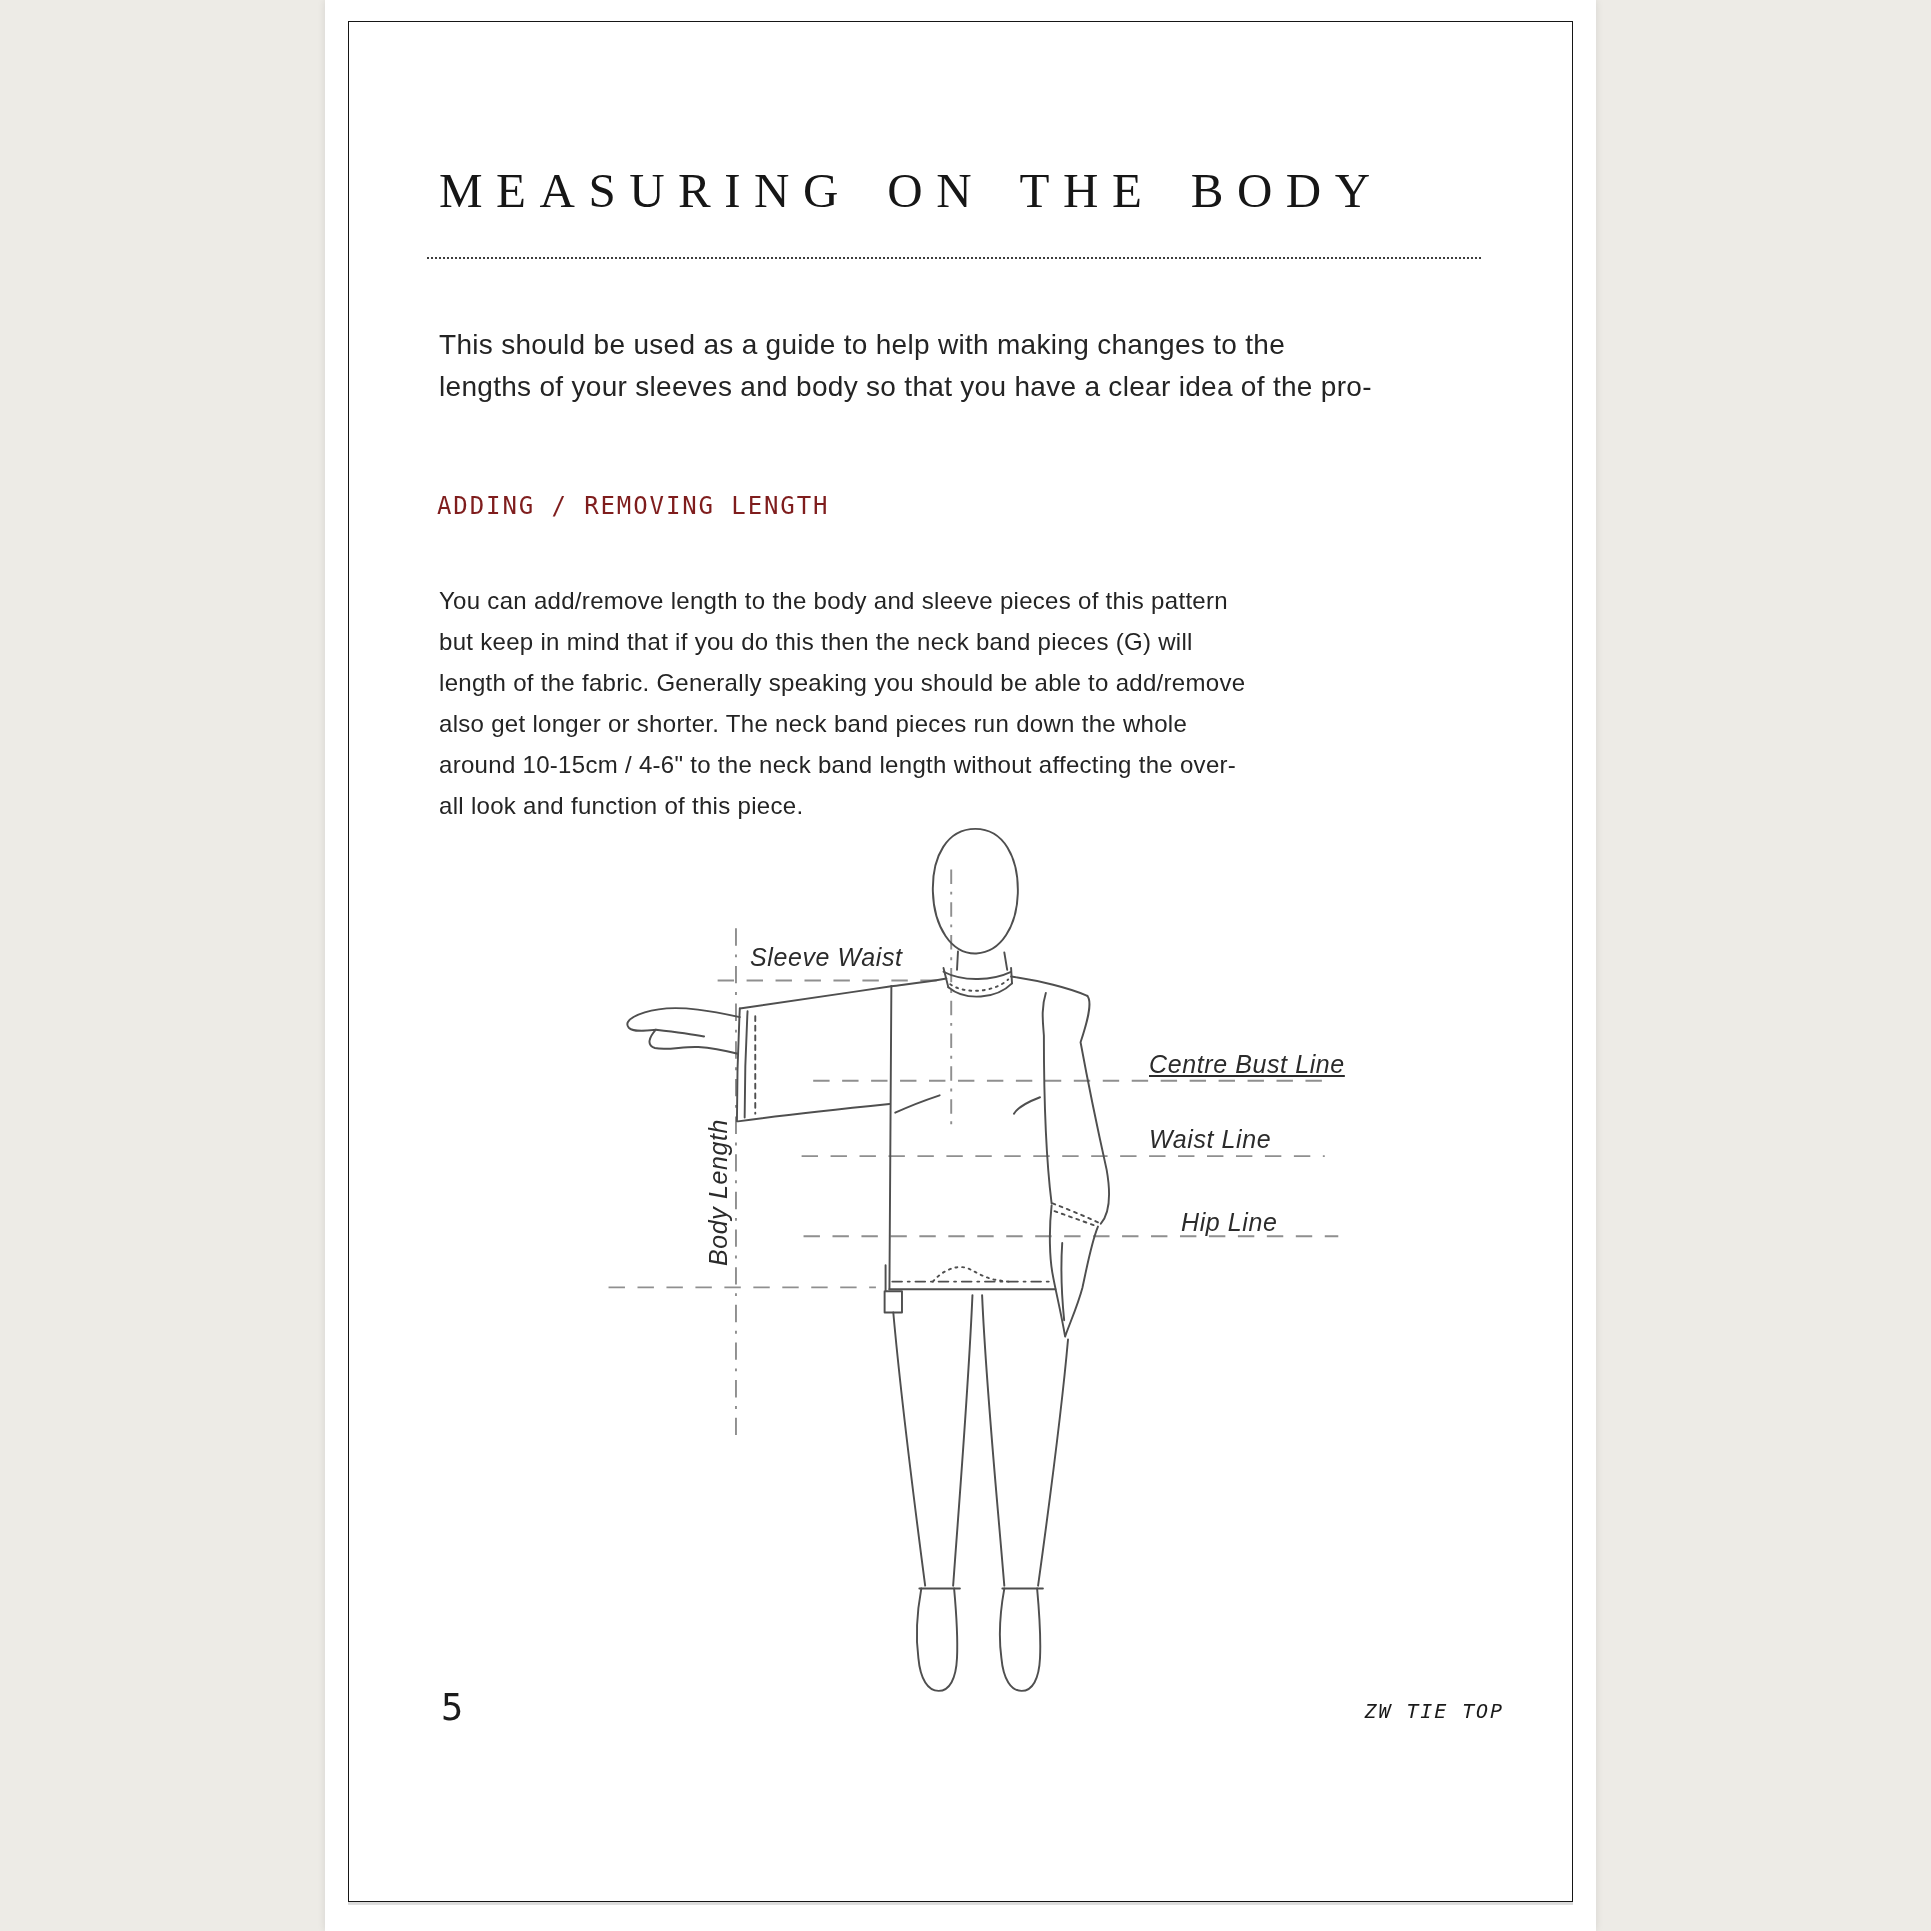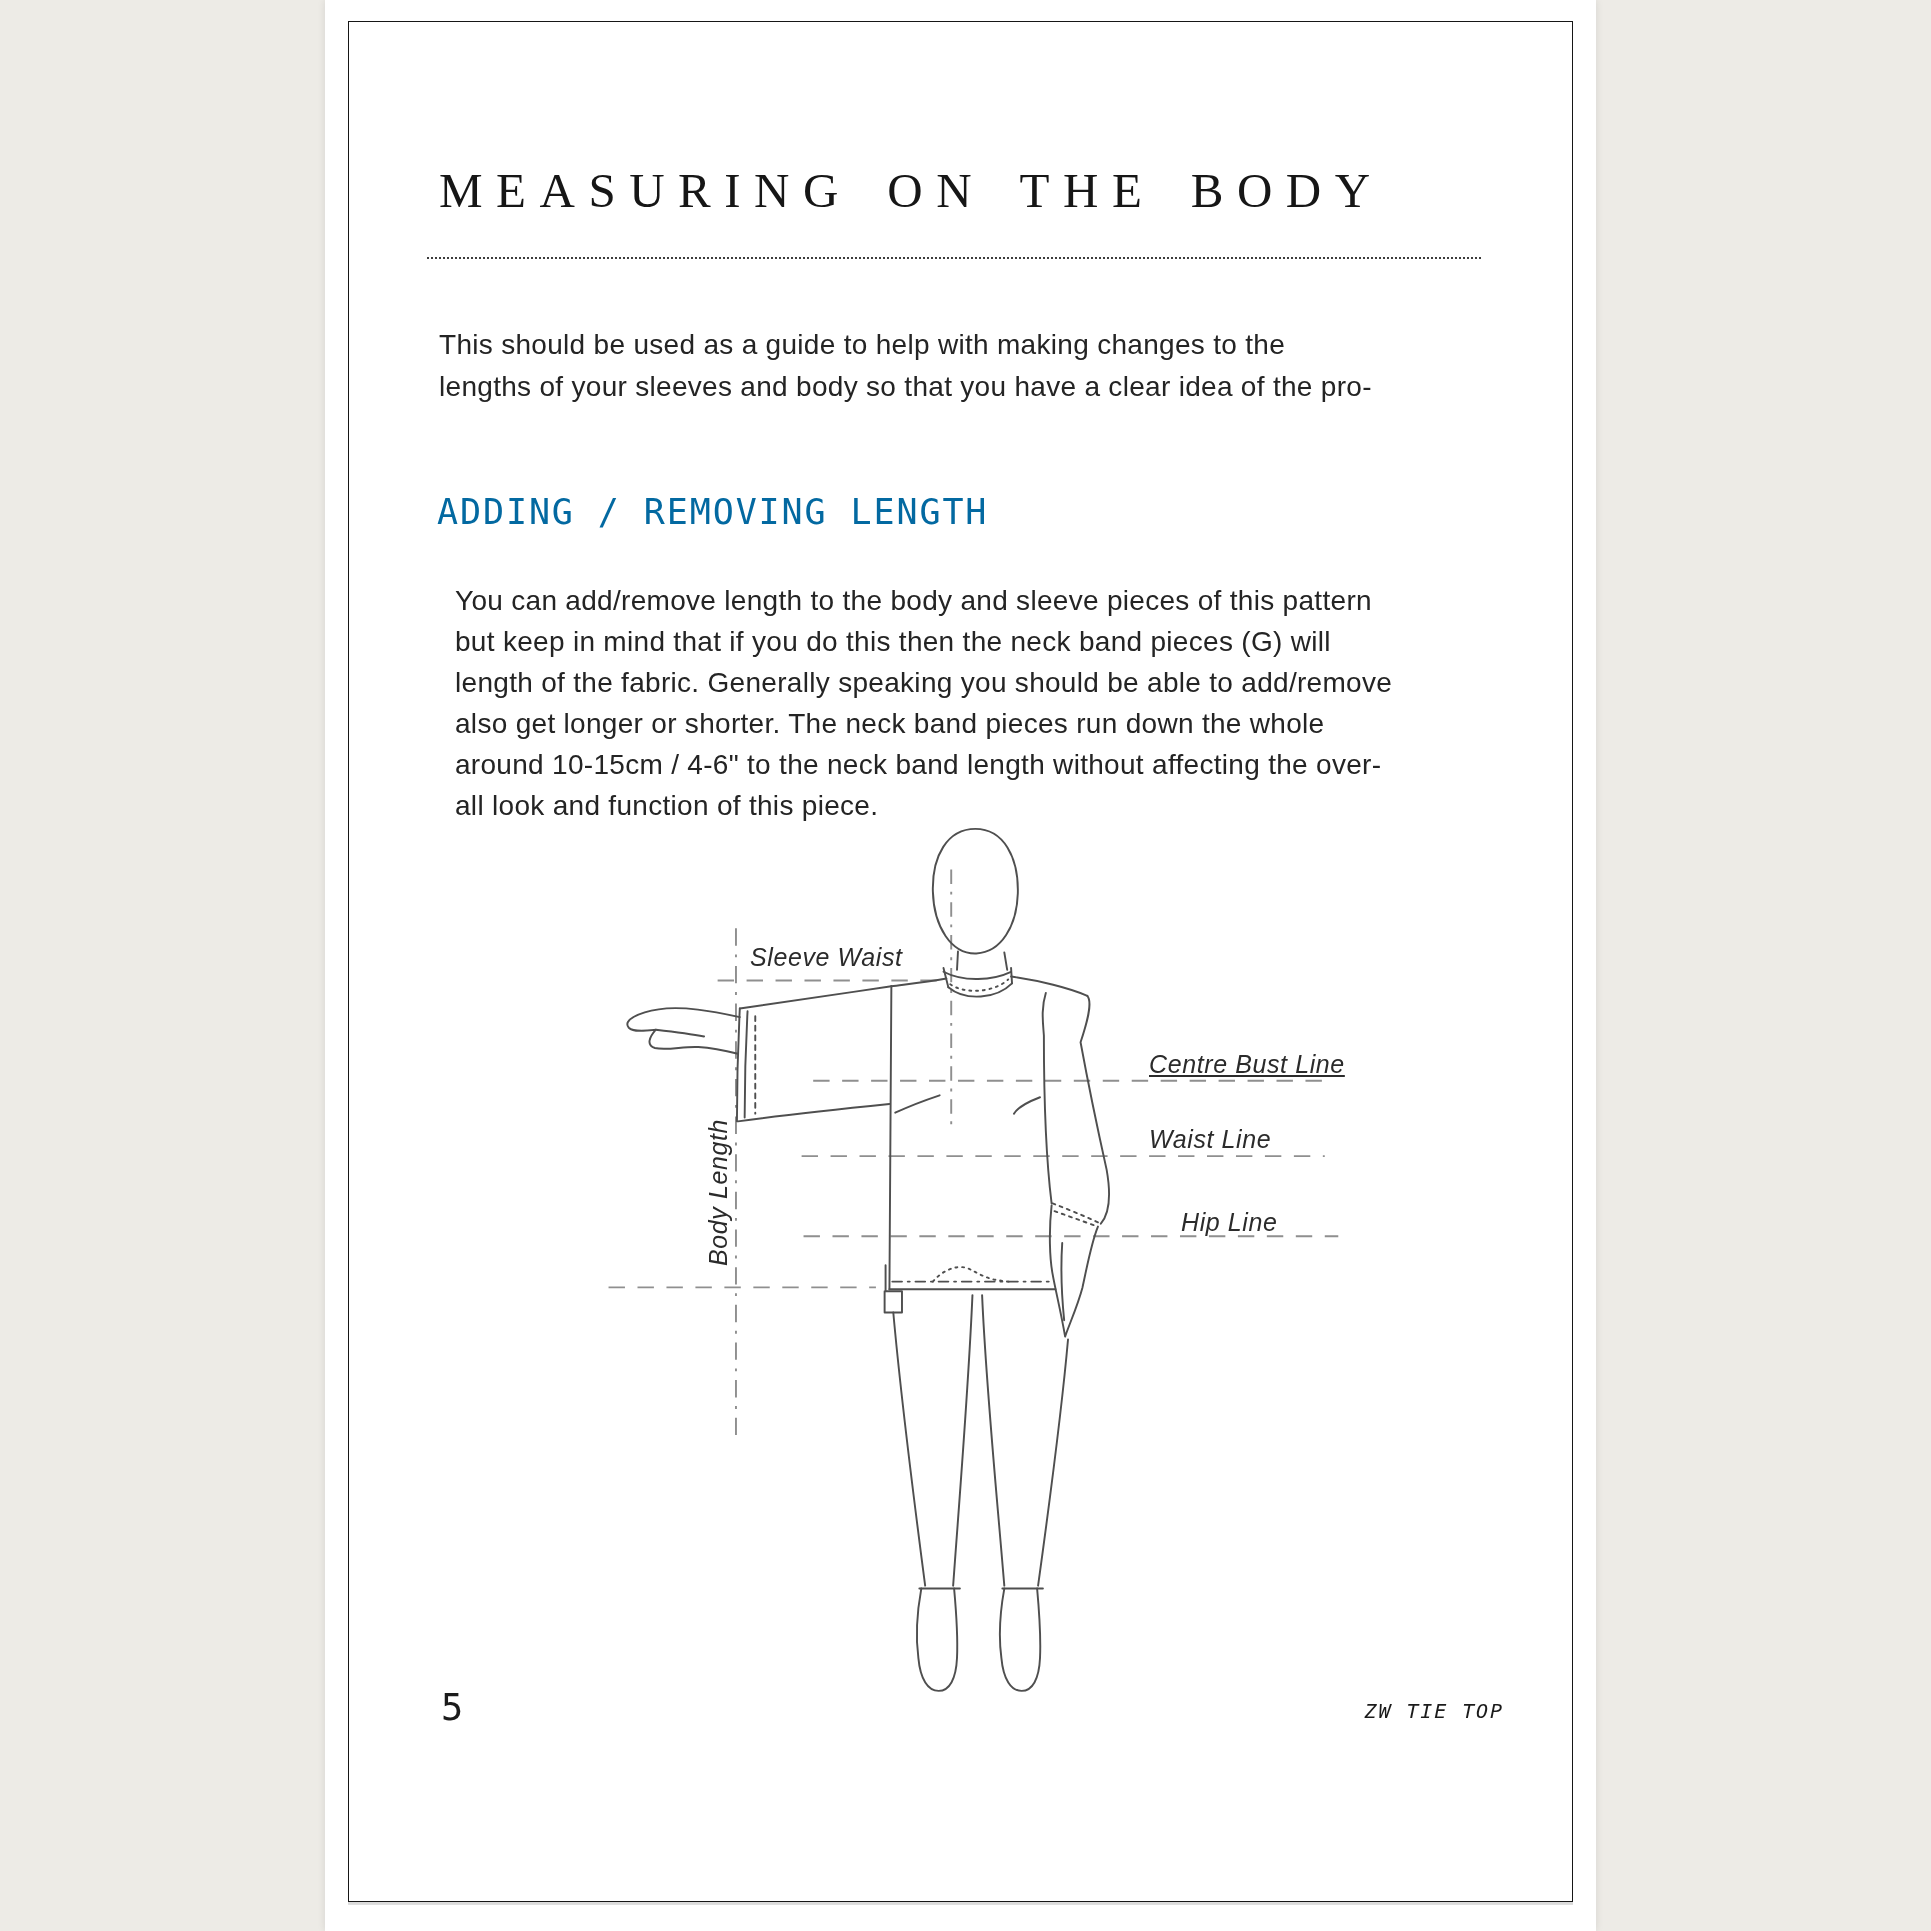--- a/index.html
+++ b/index.html
@@ -38,29 +38,28 @@
   .intro{
     position:absolute;left:114px;top:312px;
     width:1081px;
     font-size:28px;line-height:42px;letter-spacing:0.3px;
     color:#242424;
     margin-top:12px;
   }
   .h2{
     position:absolute;left:112px;top:492px;
     font-family:"DejaVu Sans Mono", monospace;
-    font-size:35px;letter-spacing:1.9px;
-    color:#0369a1;white-space:nowrap;
+    font-size:24px;letter-spacing:1.9px;
+    color:#7f1d1d;white-space:nowrap;
   }
   .para{
     position:absolute;left:114px;top:580px;
     width:1091px;
-    font-size:28px;line-height:41px;letter-spacing:0.3px;
+    font-size:24px;line-height:41px;letter-spacing:0.3px;
     color:#242424;
-    margin-left:16px;
   }
   .figure-svg{
     position:absolute;left:235px;top:826px;
     width:850px;height:917px;
   }
   .lbl{
     position:absolute;
     font-style:italic;
     font-size:25px;
     letter-spacing:0.6px;

